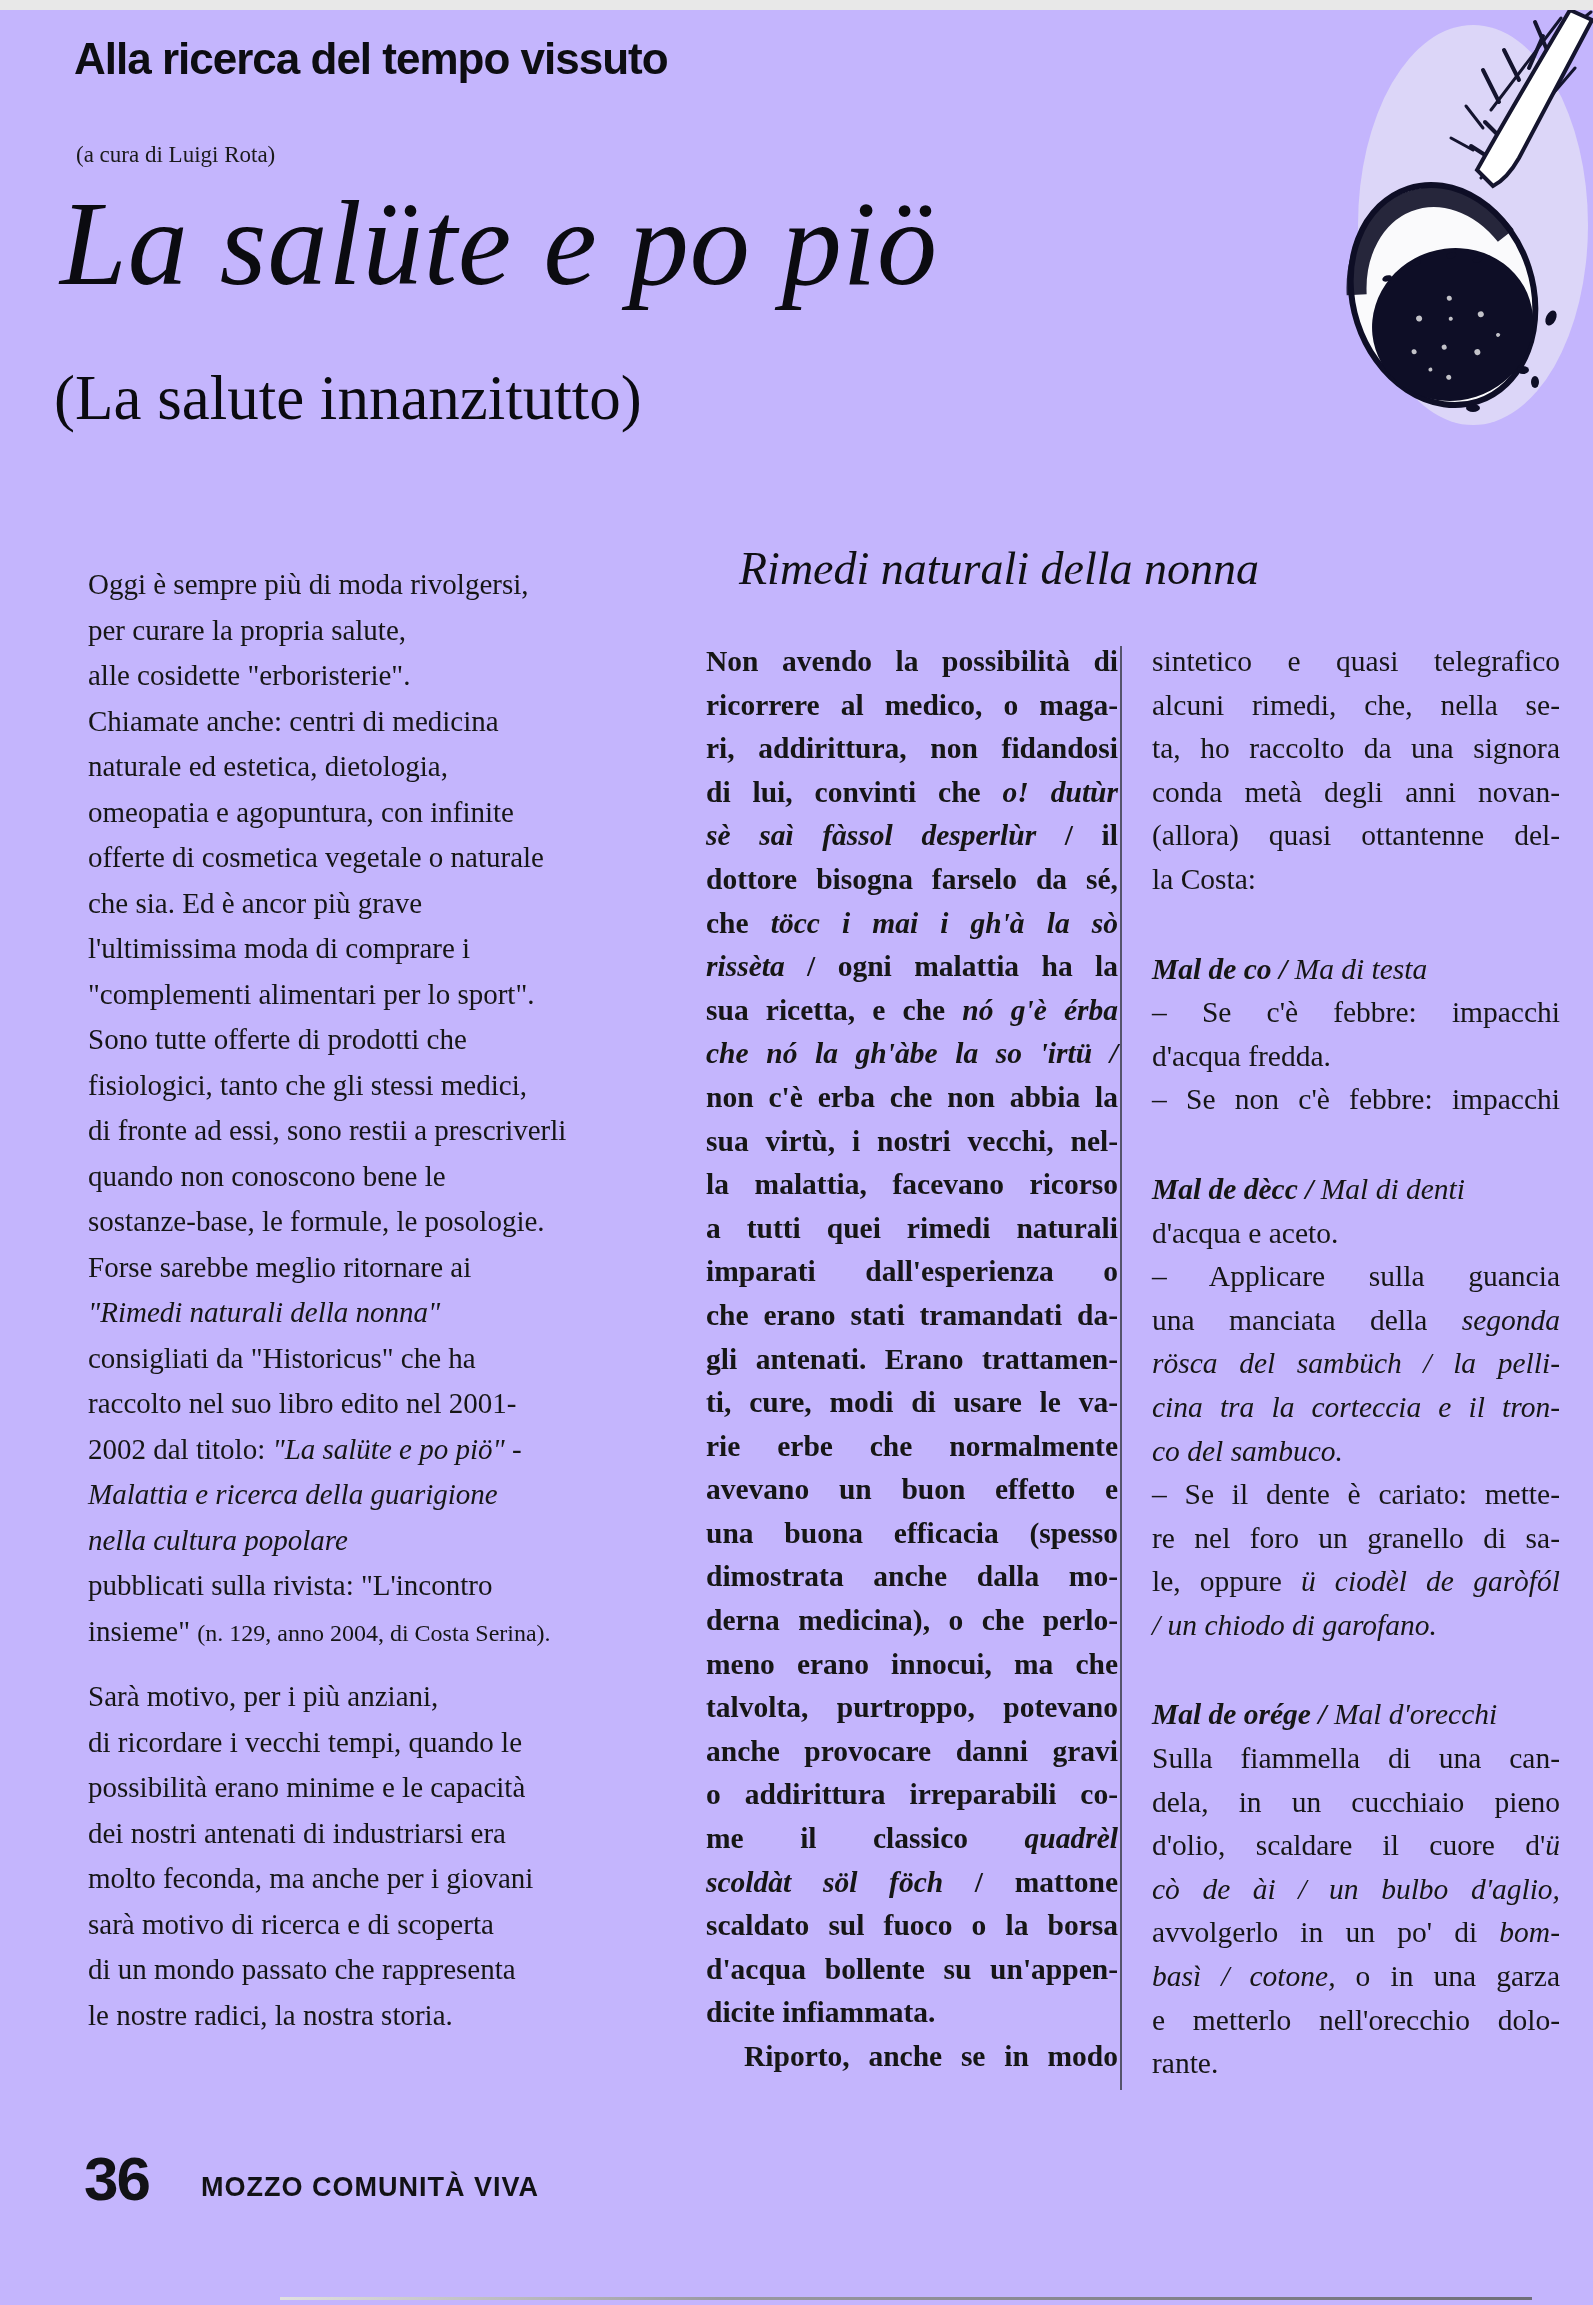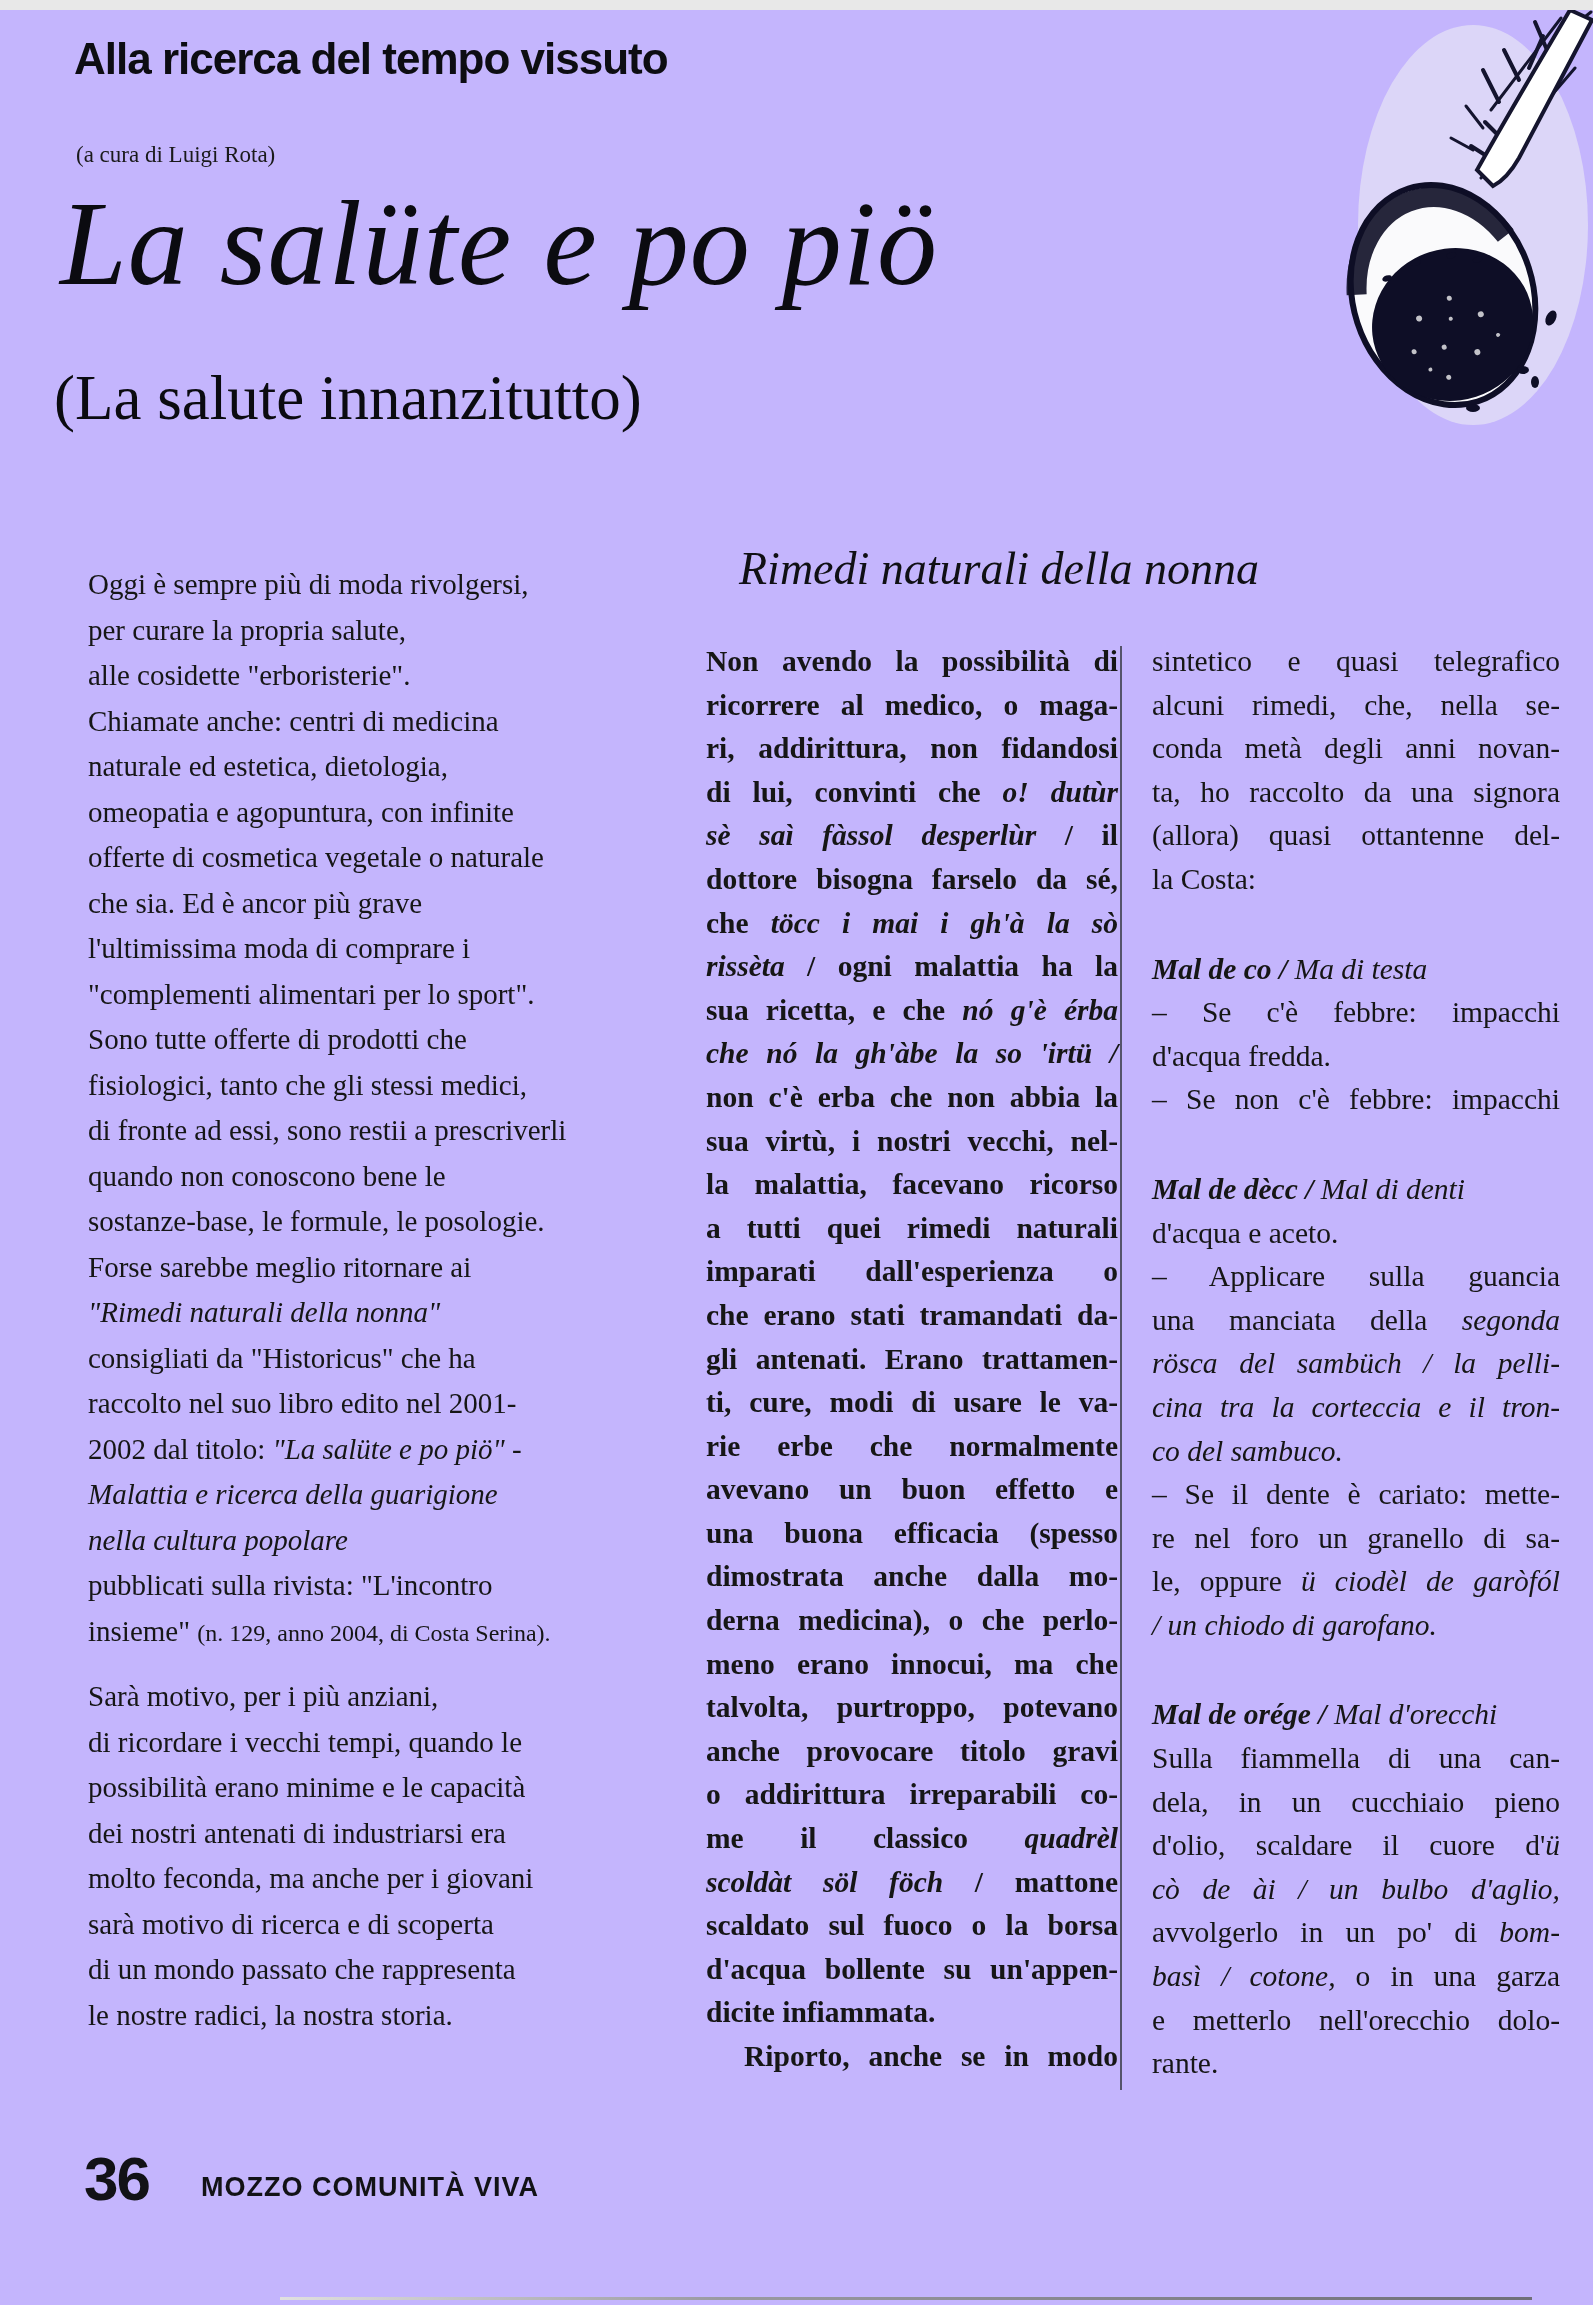--- a/index.html
+++ b/index.html
@@ -178,37 +178,37 @@
       <div class="tline just"><span>che erano stati tramandati da-</span></div>
       <div class="tline just"><span>gli antenati. Erano trattamen-</span></div>
       <div class="tline just"><span>ti, cure, modi di usare le va-</span></div>
       <div class="tline just"><span>rie erbe che normalmente</span></div>
       <div class="tline just"><span>avevano un buon effetto e</span></div>
       <div class="tline just"><span>una buona efficacia (spesso</span></div>
       <div class="tline just"><span>dimostrata anche dalla mo-</span></div>
       <div class="tline just"><span>derna medicina), o che perlo-</span></div>
       <div class="tline just"><span>meno erano innocui, ma che</span></div>
       <div class="tline just"><span>talvolta, purtroppo, potevano</span></div>
-      <div class="tline just"><span>anche provocare titolo gravi</span></div>
+      <div class="tline just"><span>anche provocare danni gravi</span></div>
       <div class="tline just"><span>o addirittura irreparabili co-</span></div>
       <div class="tline just"><span>me il classico </span><span class="it">quadrèl</span></div>
       <div class="tline just"><span class="it">scoldàt söl föch</span><span> / mattone</span></div>
       <div class="tline just"><span>scaldato sul fuoco o la borsa</span></div>
       <div class="tline just"><span>d'acqua bollente su un'appen-</span></div>
       <div class="tline"><span>dicite infiammata.</span></div>
       <div class="tline just ind"><span>Riporto, anche se in modo</span></div>
     </div>
 
   <div class="divider"></div>
 
   <div class="col col-right">
       <div class="tline just"><span>sintetico e quasi telegrafico</span></div>
       <div class="tline just"><span>alcuni rimedi, che, nella se-</span></div>
+      <div class="tline just"><span>ta, ho raccolto da una signora</span></div>
       <div class="tline just"><span>conda metà degli anni novan-</span></div>
-      <div class="tline just"><span>ta, ho raccolto da una signora</span></div>
       <div class="tline just"><span>(allora) quasi ottantenne del-</span></div>
       <div class="tline"><span>la Costa:</span></div>
       <div class="tline gap2"><span class="it bd">Mal de co /</span><span class="it"> Ma di testa</span></div>
       <div class="tline just"><span>– Se c'è febbre: impacchi</span></div>
       <div class="tline"><span>d'acqua fredda.</span></div>
       <div class="tline just"><span>– Se non c'è febbre: impacchi</span></div>
       <div class="tline gap2"><span class="it bd">Mal de dècc /</span><span class="it"> Mal di denti</span></div>
       <div class="tline"><span>d'acqua e aceto.</span></div>
       <div class="tline just"><span>– Applicare sulla guancia</span></div>
       <div class="tline just"><span>una manciata della </span><span class="it">segonda</span></div>

